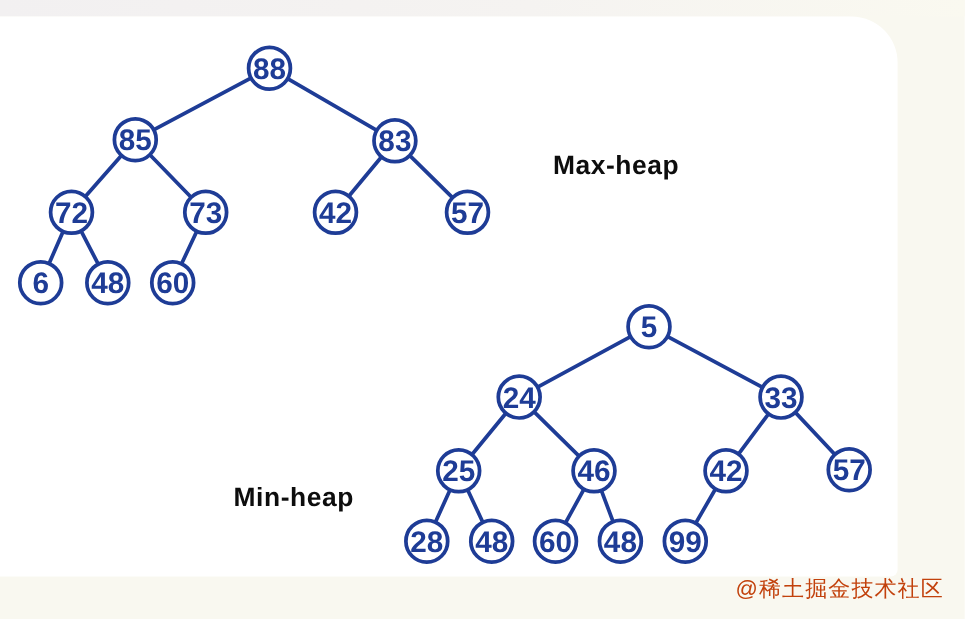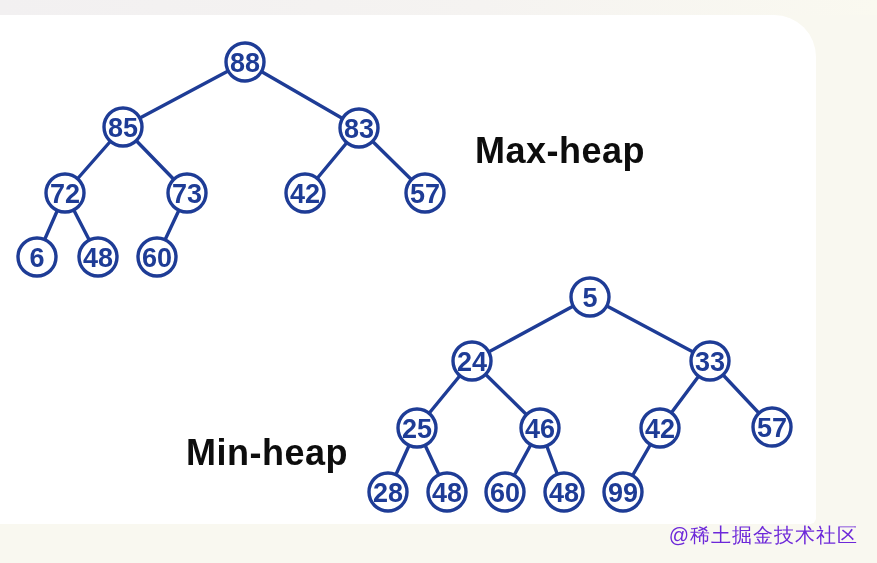--- a/index.html
+++ b/index.html
@@ -16,26 +16,26 @@
     position:absolute;left:0;top:15px;width:816px;height:509px;
     background:#ffffff;
     border-top-right-radius:42px;
     border-bottom-right-radius:6px;
   }
   .diagram-svg{
     position:absolute;left:0;top:0;width:877px;height:563px;
   }
   .heap-label{
     position:absolute;transform:translate(-50%,-50%);
-    font-weight:bold;font-size:36px;color:#0d0d0d;
+    font-weight:bold;font-size:24px;color:#0d0d0d;
     letter-spacing:0.5px;white-space:nowrap;
   }
   .watermark{
     position:absolute;top:522px;right:19px;
-    font-size:20px;color:#6d28d9;letter-spacing:1px;white-space:nowrap;
+    font-size:20px;color:#c2410c;letter-spacing:1px;white-space:nowrap;
   }
   .edge-line{stroke-linecap:round;}
   .node-value{
     font-family:"Liberation Sans",sans-serif;
     font-weight:bold;font-size:27px;
     text-anchor:middle;
   }
 </style>
 </head>
 <body>

